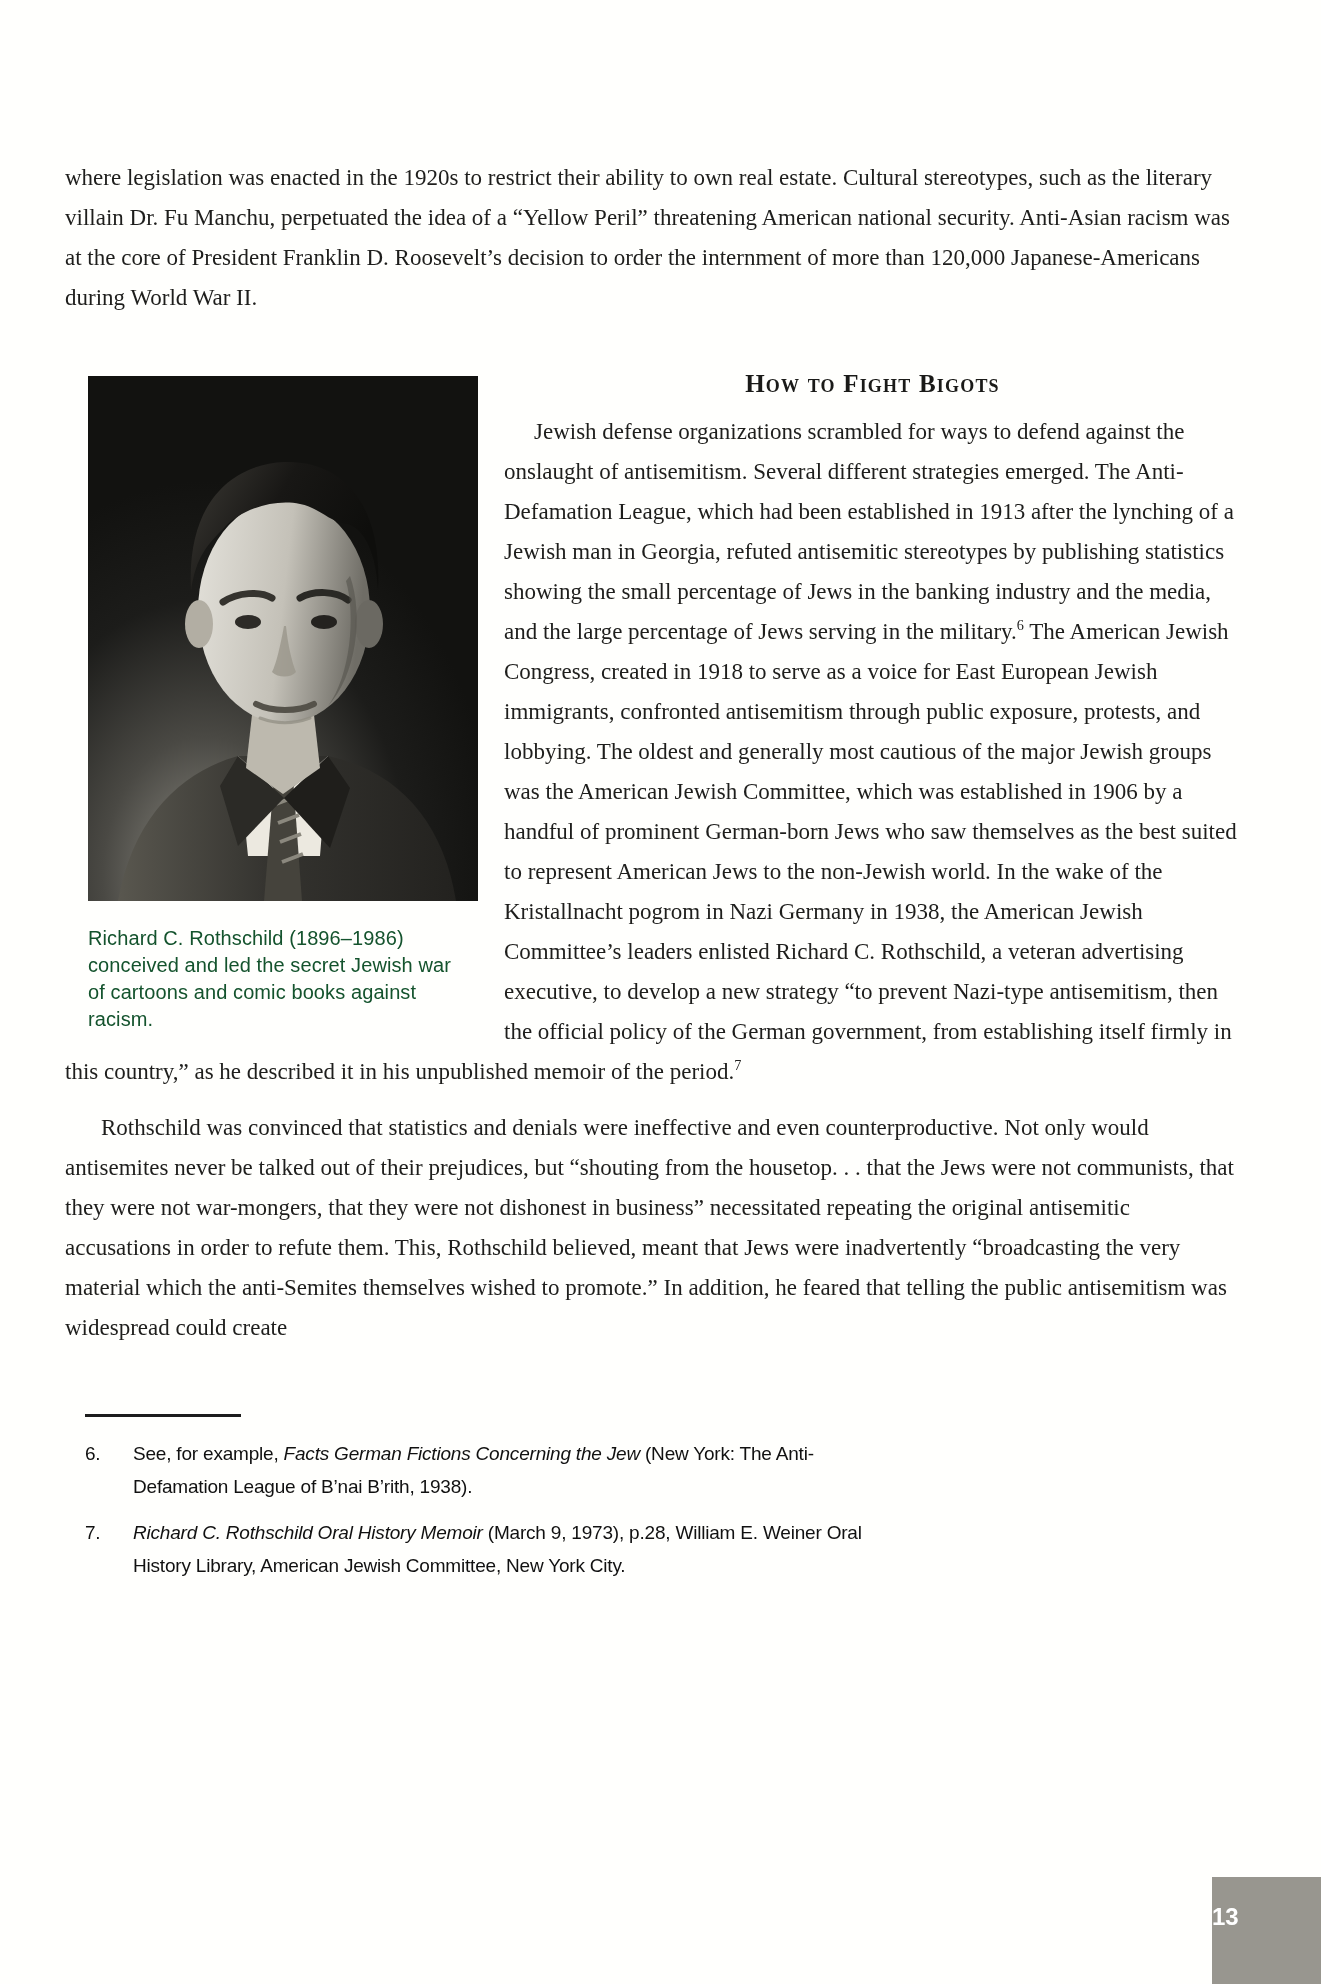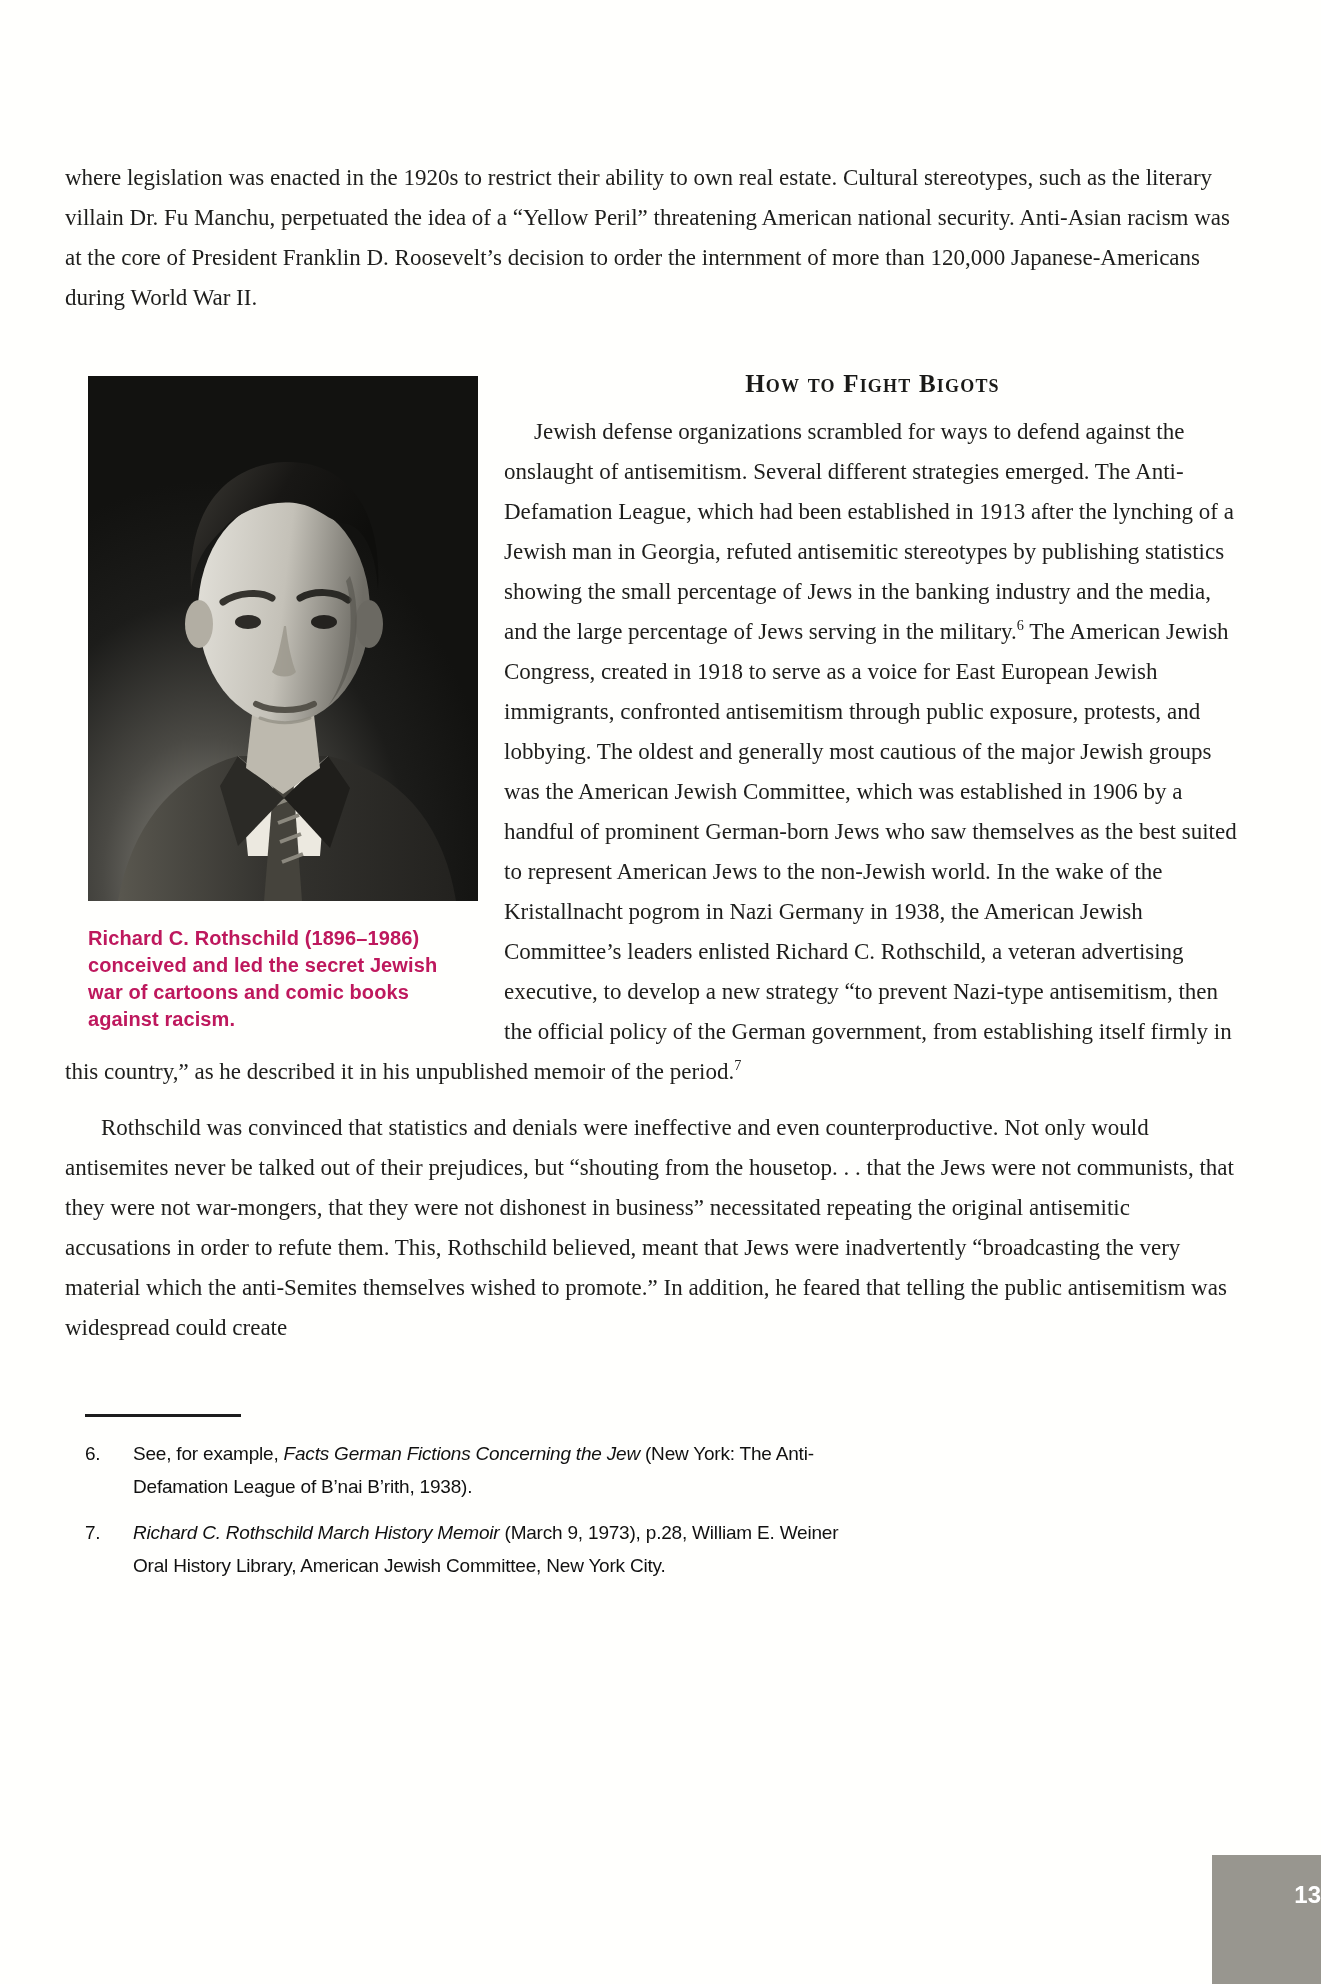--- a/index.html
+++ b/index.html
@@ -32,25 +32,25 @@
     margin: 6px 26px 14px 23px;
   }
   .portrait {
     display: block;
     width: 390px;
     height: 525px;
     background: #101010;
   }
   .fig-caption {
     font-family: "Liberation Sans", sans-serif;
-    font-weight: bold;
+    font-weight: normal;
     font-size: 20px;
     line-height: 27px;
     letter-spacing: 0.1px;
-    color: #be185d;
+    color: #14532d;
     width: 382px;
     margin-top: 24px;
   }
 
   .section-heading {
     font-family: "Liberation Serif", serif;
     font-variant: small-caps;
     font-weight: bold;
     font-size: 25px;
     letter-spacing: 1.2px;
@@ -90,25 +90,25 @@
   .fn-num { width: 48px; flex: 0 0 48px; }
   .fn-text { flex: 1; }
   .fn-text i { font-style: italic; }
 
   
   .page-number-tab {
     position: absolute;
     right: 0;
     bottom: 0;
     width: 109px;
-    height: 129px;
+    height: 107px;
     background: #98968f;
     display: flex;
     align-items: flex-start;
-    justify-content: flex-end;
+    justify-content: flex-start;
     margin-left: 15px;
   }
   .page-number-tab span {
     font-family: "Liberation Sans", sans-serif;
     font-weight: bold;
     font-size: 24px;
     color: #ffffff;
     margin-top: 26px;
   }
   .clearfix::after { content: ""; display: block; clear: both; }
@@ -193,21 +193,21 @@
     </div>
 
     <div class="footnotes">
       <hr class="fn-rule">
       <div class="fn-item">
         <span class="fn-num">6.</span>
         <span class="fn-text"><span>See, for example, </span><i>Facts German Fictions Concerning the Jew</i><span> (New York: The Anti-Defamation League of B’nai B’rith, 1938).</span></span>
       </div>
       <div class="fn-item">
         <span class="fn-num">7.</span>
-        <span class="fn-text"><span></span><i>Richard C. Rothschild March History Memoir</i><span> (March 9, 1973), p.28, William E. Weiner Oral History Library, American Jewish Committee, New York City.</span></span>
+        <span class="fn-text"><span></span><i>Richard C. Rothschild Oral History Memoir</i><span> (March 9, 1973), p.28, William E. Weiner Oral History Library, American Jewish Committee, New York City.</span></span>
       </div>
     </div>
 
   </div>
 
   <div class="page-number-tab">
     <span>13</span>
   </div>
 </div>
 

